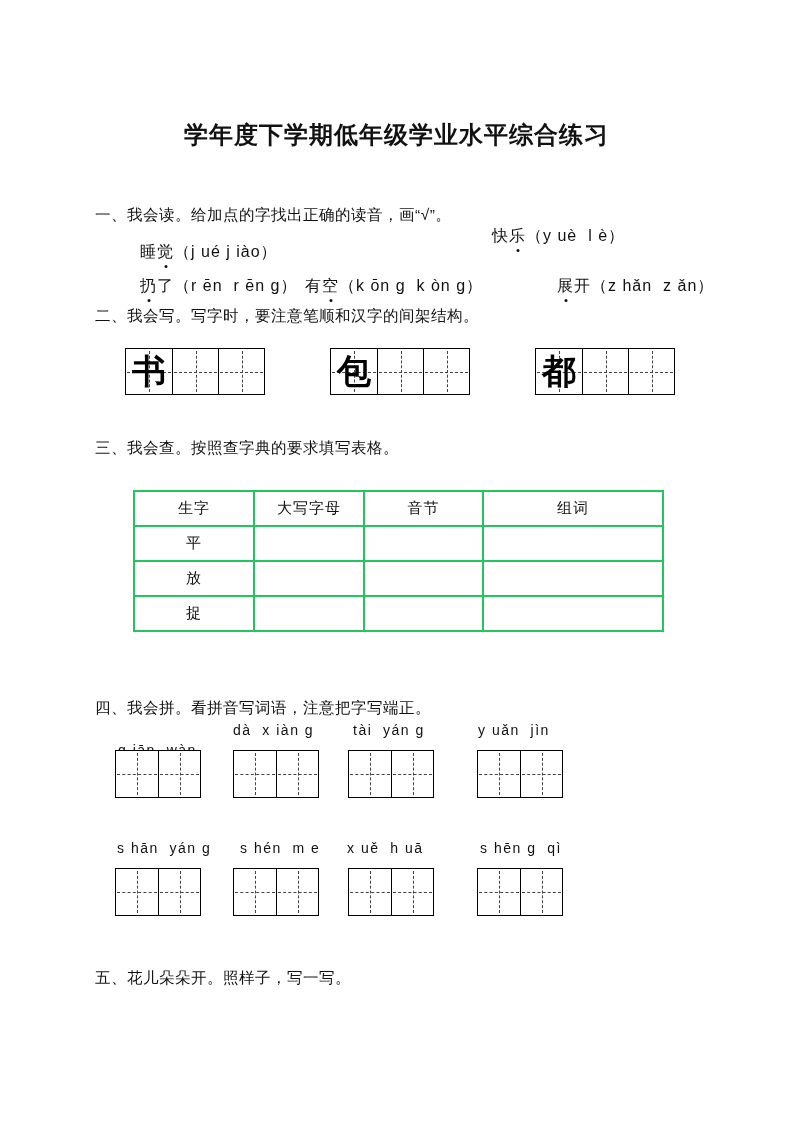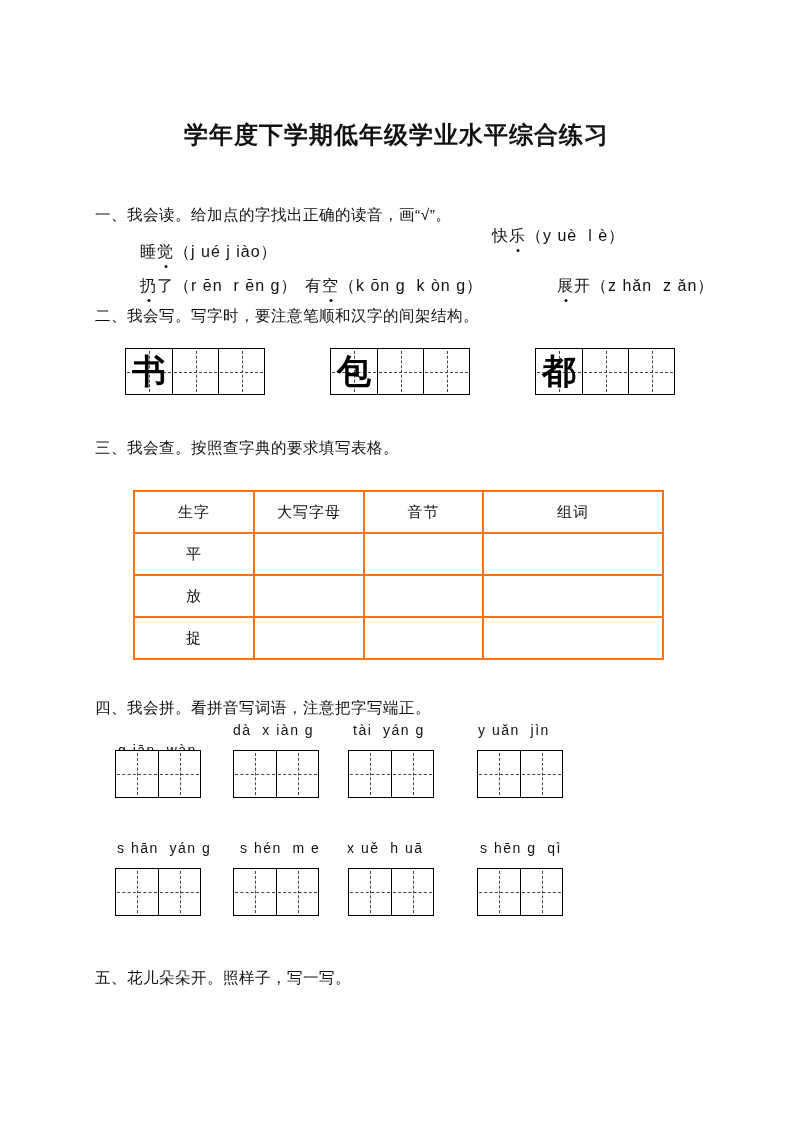--- a/index.html
+++ b/index.html
@@ -51,22 +51,22 @@
     display:flex; align-items:center; justify-content:center;
     font-family:"Liberation Serif", serif;
     font-size:34px; font-weight:bold; color:#000;
   }
   
   .dict-table {
     position:absolute; left:133px; top:490px;
     border-collapse:collapse; table-layout:fixed;
   }
   .dict-table th, .dict-table td {
-    border:2px solid #f97316; text-align:center; vertical-align:middle;
-    font-size:15px; font-weight:normal; height:42px; letter-spacing:1px;
+    border:2px solid #22c55e; text-align:center; vertical-align:middle;
+    font-size:15px; font-weight:normal; height:35px; letter-spacing:1px;
   }
   
   .py-label { position:absolute; font-size:14px; letter-spacing:1.5px; white-space:pre; }
 </style>
 </head>
 <body>
 
 <div class="page">
 
   <div class="page-title">学年度下学期低年级学业水平综合练习</div>

